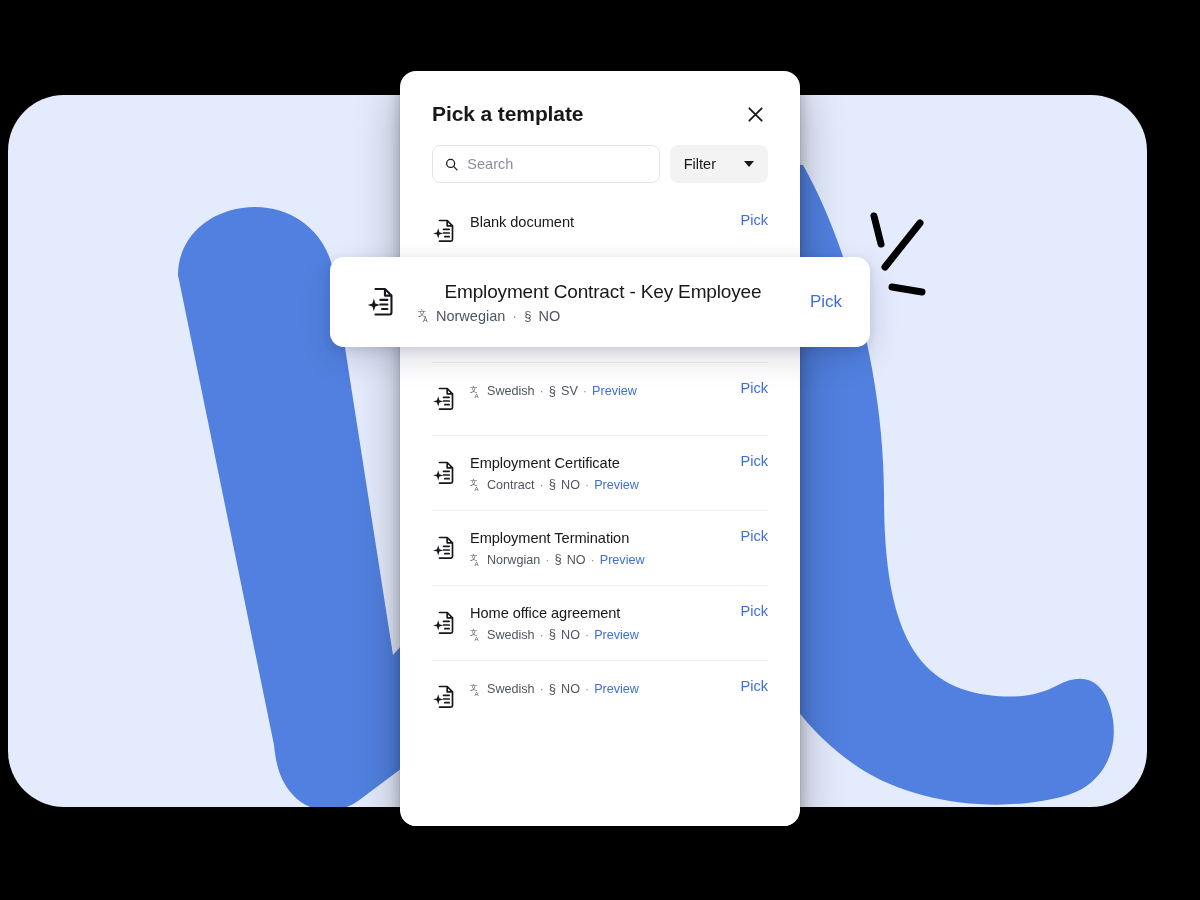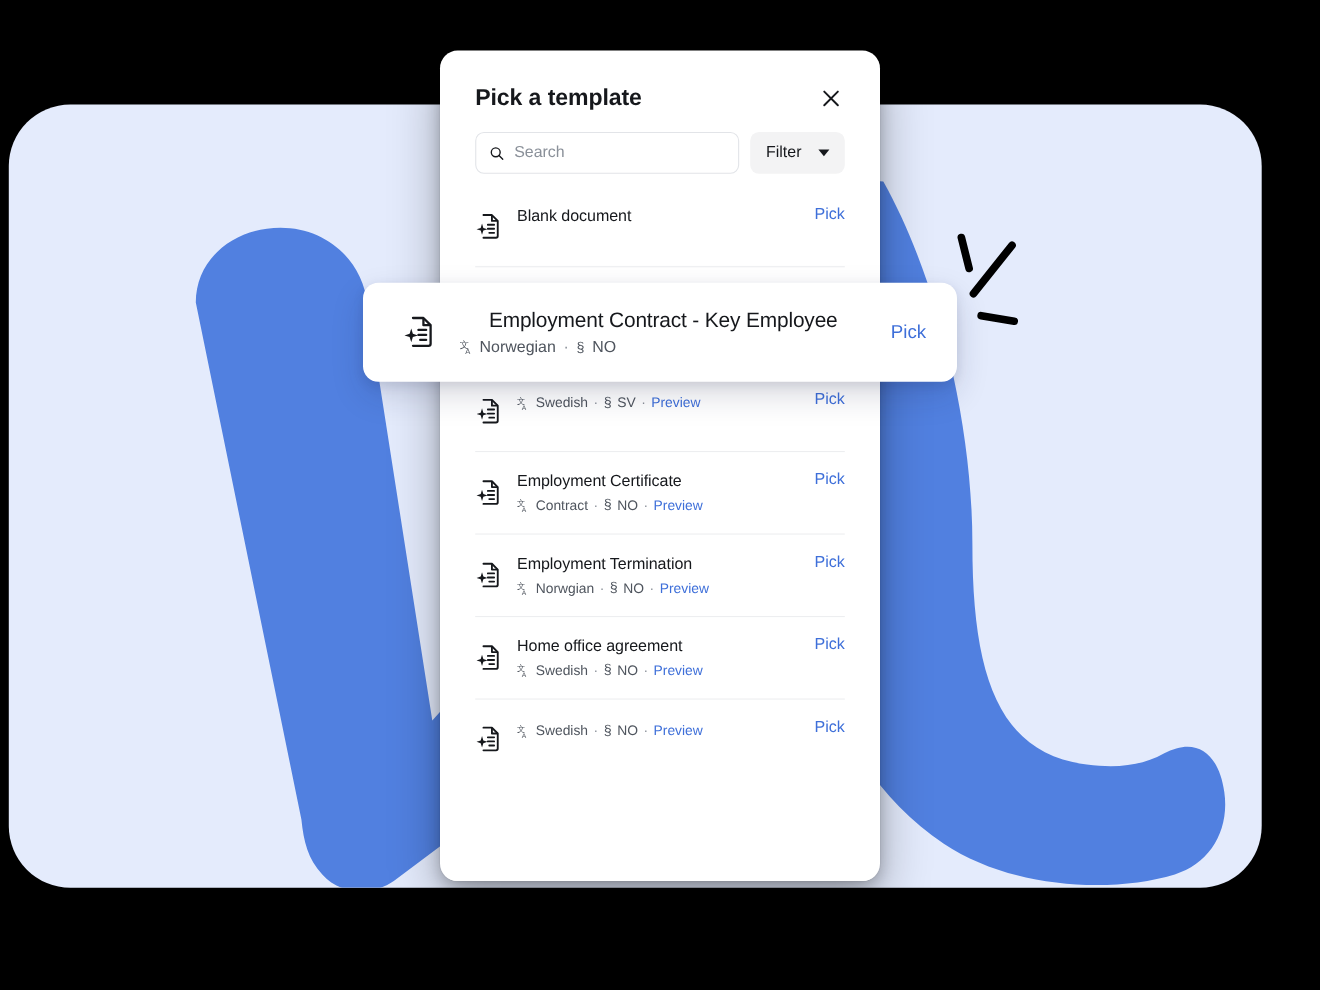--- a/index.html
+++ b/index.html
@@ -22,21 +22,21 @@
     overflow:hidden;
   }
   .bg-art{position:absolute;left:0;top:0;width:1139px;height:712px;}
 
   
   .sparkles{position:absolute;left:0;top:0;width:1139px;height:712px;pointer-events:none;}
 
   
   .modal{
     position:absolute;
-    left:400px;top:46px;
+    left:400px;top:71px;
     width:400px;height:755px;
     background:#ffffff;
     border-radius:16px;
     box-shadow:0 0 0 1px rgba(0,0,0,.04), 0 18px 46px rgba(0,0,0,.30), 0 4px 14px rgba(0,0,0,.22);
     overflow:hidden;
     display:flex;
     flex-direction:column;
   }
   .modal-head{
     display:flex;align-items:center;justify-content:space-between;
@@ -65,21 +65,21 @@
   }
   .search-input{
     border:none;outline:none;background:transparent;
     font-family:inherit;font-size:14.5px;color:#16181C;
     width:100%;padding:0;
   }
   .search-input::placeholder{color:#8A9099;}
   .filter-btn{
     height:38px;min-width:86px;
     background:#F3F3F4;border:none;border-radius:8px;
-    display:flex;align-items:center;justify-content:center;gap:15px;
+    display:flex;align-items:center;justify-content:center;gap:28px;
     padding:0 14px;cursor:pointer;
     font-family:inherit;font-size:14.5px;color:#16181C;
     box-sizing:border-box;
   }
   .caret{width:0;height:0;border-left:5px solid transparent;border-right:5px solid transparent;border-top:6px solid #16181C;}
 
   .list{
     margin-top:12px;
     padding:0 32px;
     flex:1;

